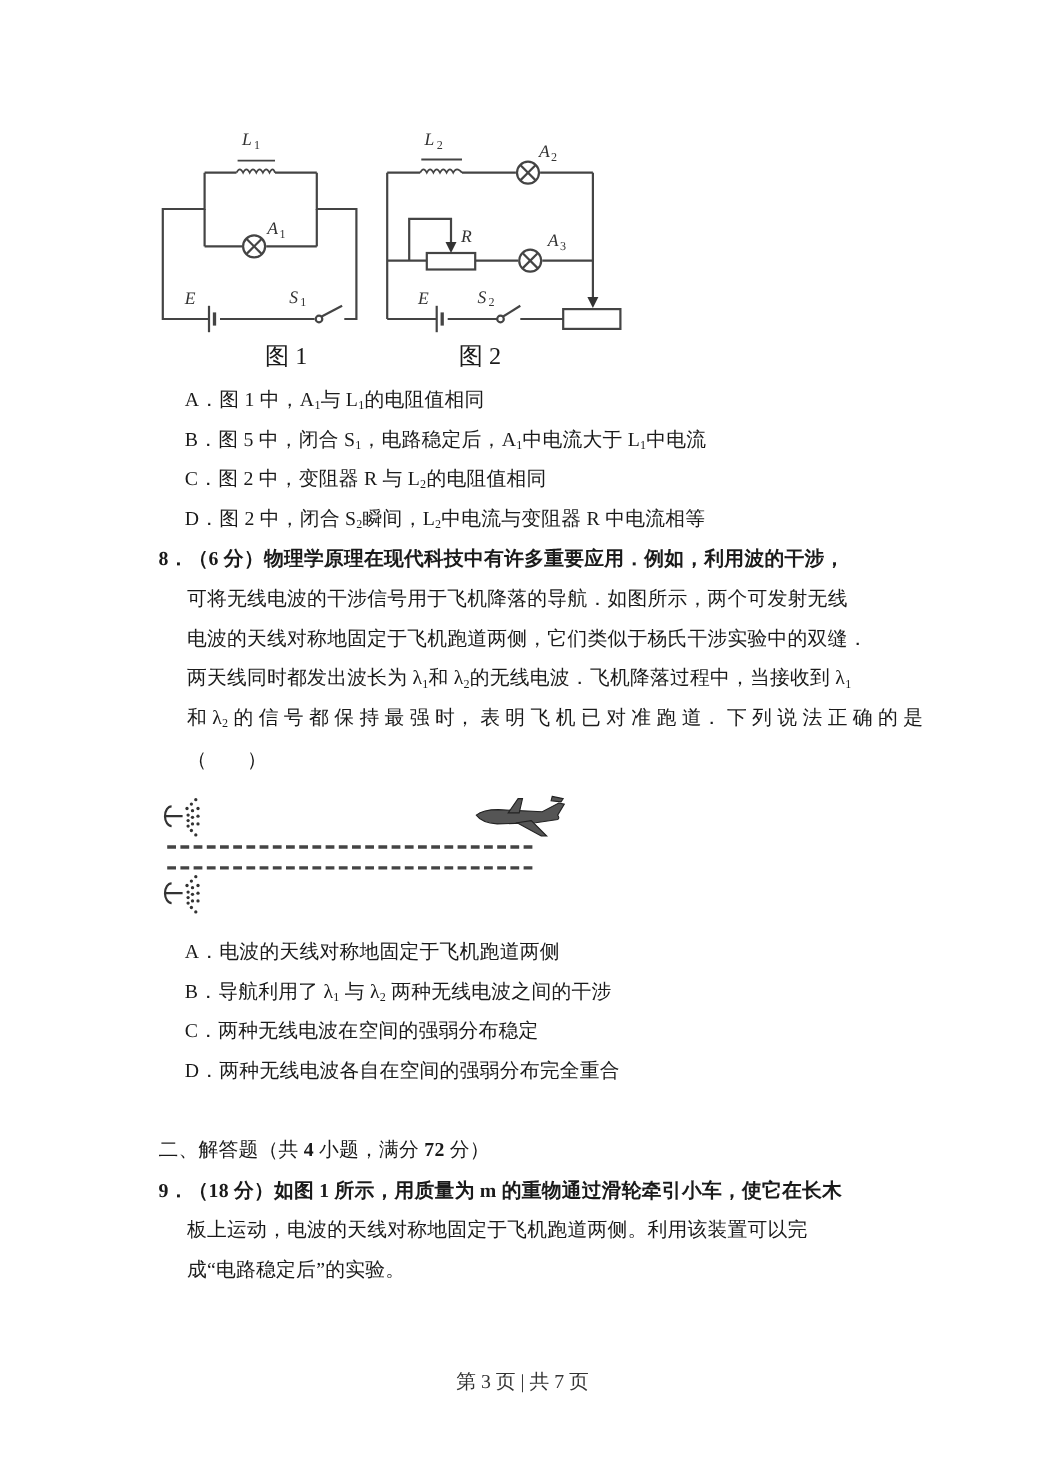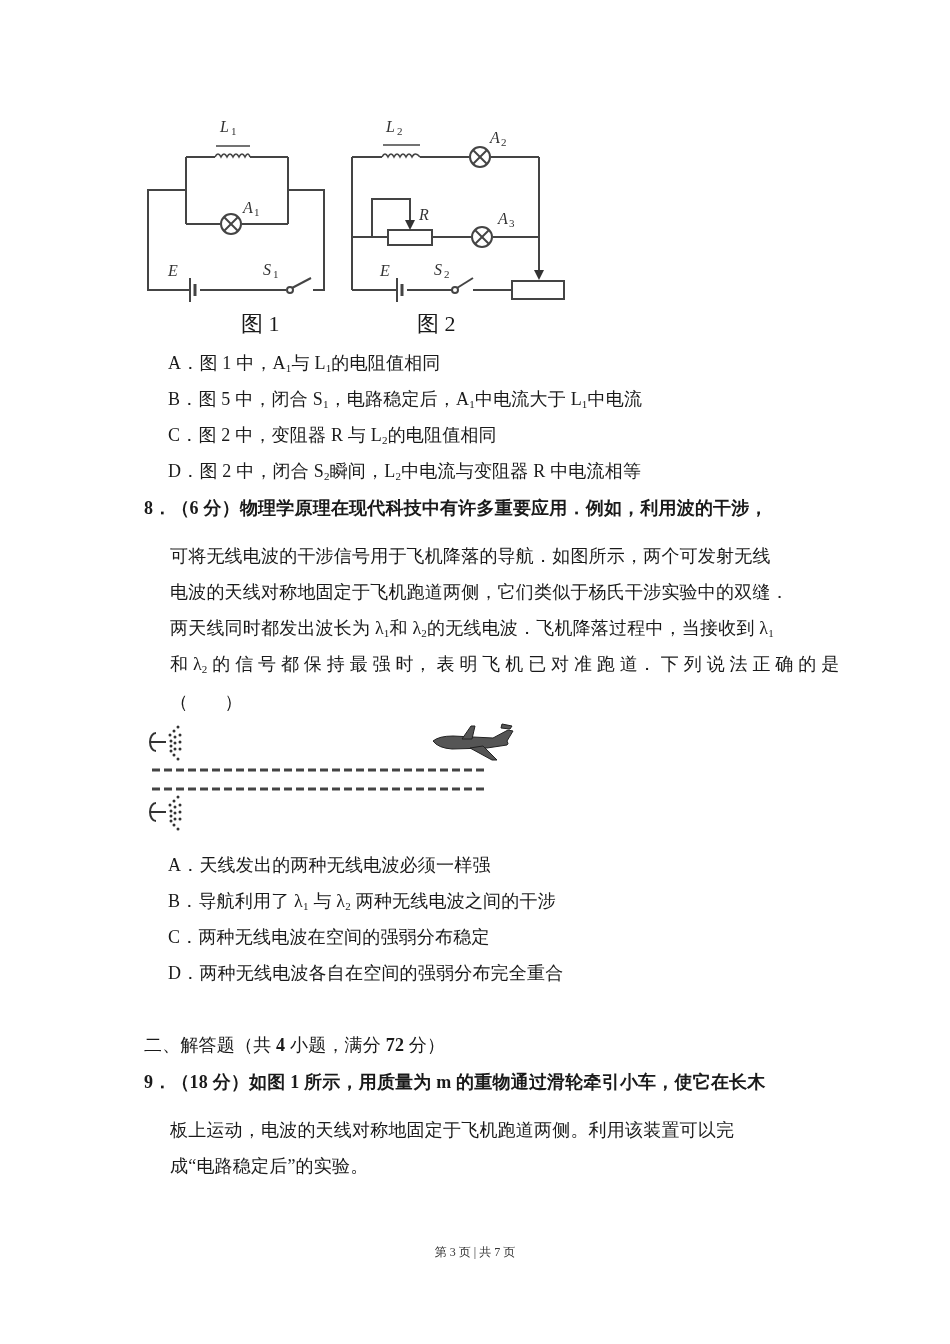--- a/index.html
+++ b/index.html
@@ -5,24 +5,24 @@
     html, body { margin: 0; padding: 0; background: #ffffff; }
     body {
       width: 950px; height: 1344px; position: relative; overflow: hidden;
       font-family: "Liberation Serif", "DejaVu Serif", serif;
       color: #1a1a1a;
     }
     .fig { position: absolute; }
     .line { position: absolute; font-size: 18px; line-height: 22px; white-space: nowrap; letter-spacing: 0.2px; }
     .opt { left: 168px; font-family: Liberation Serif, serif; }
     .q { left: 144px; font-weight: bold; }
-    .cont { left: 170px; margin-top: 12px; }
+    .cont { left: 170px; }
     sub { font-size: 11px; vertical-align: -3px; line-height: 0; }
     .figcap { position: absolute; font-size: 22px; }
-    .footer { position: absolute; top: 1244px; left: 0; width: 950px; text-align: center; font-size: 12px; color: #333; }
+    .footer { position: absolute; top: 1244px; left: 0; width: 950px; text-align: center; font-size: 18px; color: #333; }
     .bold { font-weight: bold; }
     svg text { font-family: "Liberation Serif", "DejaVu Serif", serif; }
   </style>
 </head>
 <body>
 
 <svg class="fig" style="left:140px;top:110px" width="200" height="230" viewBox="0 0 200 230">
   <g stroke="#444" stroke-width="2" fill="none">
 
     <polyline points="46,47 46,80 8,80 8,180 50,180"></polyline>
@@ -180,21 +180,21 @@
 
   <g fill="#555" stroke="#222" stroke-width="1">
     <path d="M293,26 q6,-5 20,-5 l40,2 l15,-8 l5,1 l-6,10 q2,3 0,4 l-20,3 l-35,1 q-14,-1 -19,-8 z"></path>
     <path d="M322,24 l9,-13 l4,0 l-3,13 z"></path>
     <path d="M330,33 l22,12 l5,0 l-14,-14 z"></path>
     <path d="M362,9 l10,2 l-2,3 l-9,-1 z"></path>
   </g>
 </svg>
 
 <div class="line opt" style="top:854px">
-  <span>A．</span><span>天线发出的两种无线电波必须一样强</span>
+  <span>A．</span><span>电波的天线对称地固定于飞机跑道两侧</span>
 </div>
 <div class="line opt" style="top:890px">
   <span>B．</span><span>导航利用了 λ</span><sub>1</sub><span> 与 λ</span><sub>2</sub><span> 两种无线电波之间的干涉</span>
 </div>
 <div class="line opt" style="top:926px">
   <span>C．</span><span>两种无线电波在空间的强弱分布稳定</span>
 </div>
 <div class="line opt" style="top:962px">
   <span>D．</span><span>两种无线电波各自在空间的强弱分布完全重合</span>
 </div>

